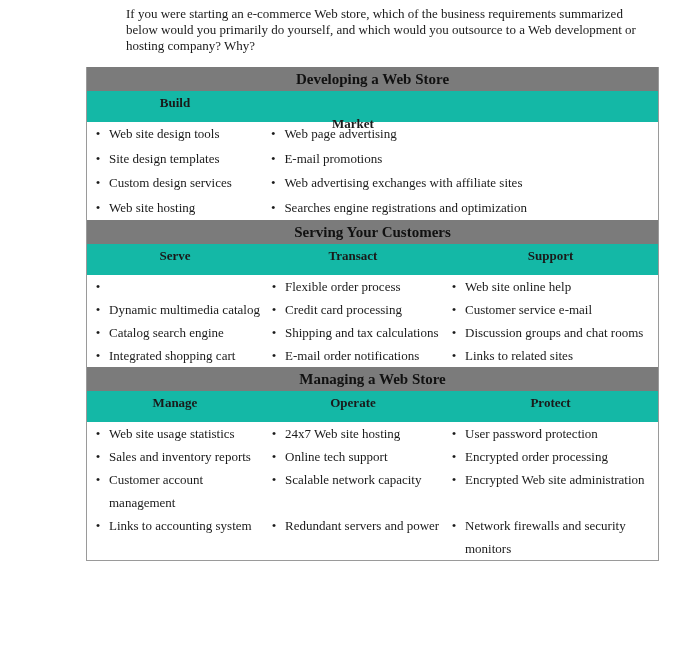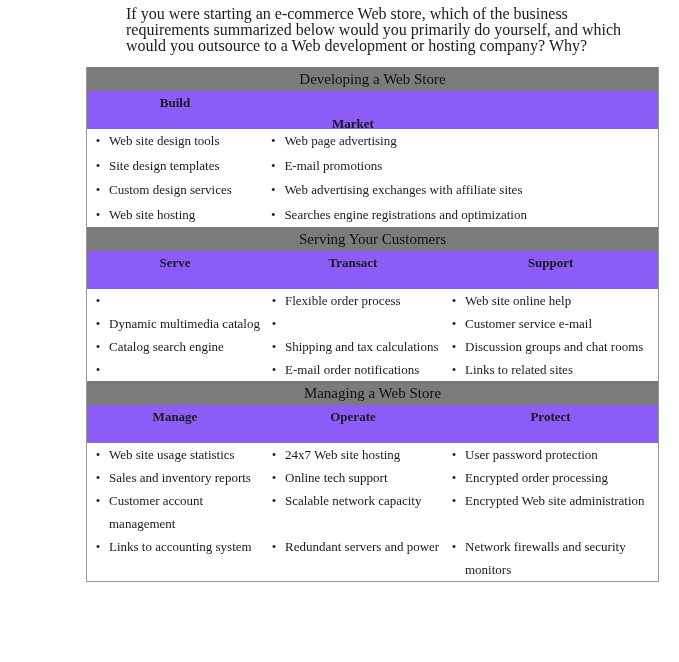--- a/index.html
+++ b/index.html
@@ -1,24 +1,24 @@
 <!DOCTYPE html>
 <html><head>
 <meta charset="utf-8">
 <style>
   html, body { margin: 0; padding: 0; background: #ffffff; }
   body { width: 679px; height: 662px; position: relative; overflow: hidden;
          font-family: "Liberation Serif", serif; color: #1a1a1a; }
   .question { position: absolute; left: 126px; top: 6px; width: 520px;
-              font-size: 16px; line-height: 16px; }
+              font-size: 13px; line-height: 16px; }
   .tbl { position: absolute; left: 86px; top: 67px; width: 573px;
          border: 1px solid #9a9a9a; border-top: none; box-sizing: border-box; }
   .sec-head { background: #7b7b7b; height: 24px; line-height: 24px; text-align: center;
-              font-weight: normal; font-size: 15px; color: #111; }
-  .sub-head { background: #8b5cf6; height: 38px; display: flex; font-weight: bold;
+              font-weight: bold; font-size: 15px; color: #111; }
+  .sub-head { background: #14b8a6; height: 31px; display: flex; font-weight: bold;
               font-size: 13px; line-height: 23px; }
   .sub-head > div { text-align: center; }
   .c1 { width: 176px; } .c2 { width: 180px; } .c3 { flex: 1; }
   .row { display: flex; font-size: 13px; line-height: 23px; }
   .cell { display: flex; box-sizing: border-box; }
   .bullet { width: 22px; text-align: center; flex-shrink: 0; }
   .txt { flex: 1; }
   .sec1 .c1 { width: 182px; } .sec1 .c2 { width: 400px; margin-top: 21px; }
   .sec1 .row { line-height: 24.5px; }
 </style>
@@ -101,20 +101,21 @@
             <span class="txt">Web site online help</span>
           </div>
         </div>
         <div class="row">
           <div class="cell" style="width: 176px;">
             <span class="bullet">•</span>
             <span class="txt">Dynamic multimedia catalog</span>
           </div>
           <div class="cell" style="width: 180px;">
             <span class="bullet">•</span>
+            <span class="txt">Credit card processing</span>
           </div>
           <div class="cell" style="flex: 1 1 0%;">
             <span class="bullet">•</span>
             <span class="txt">Customer service e-mail</span>
           </div>
         </div>
         <div class="row">
           <div class="cell" style="width: 176px;">
             <span class="bullet">•</span>
             <span class="txt">Catalog search engine</span>
@@ -124,20 +125,21 @@
             <span class="txt">Shipping and tax calculations</span>
           </div>
           <div class="cell" style="flex: 1 1 0%;">
             <span class="bullet">•</span>
             <span class="txt">Discussion groups and chat rooms</span>
           </div>
         </div>
         <div class="row">
           <div class="cell" style="width: 176px;">
             <span class="bullet">•</span>
+            <span class="txt">Integrated shopping cart</span>
           </div>
           <div class="cell" style="width: 180px;">
             <span class="bullet">•</span>
             <span class="txt">E-mail order notifications</span>
           </div>
           <div class="cell" style="flex: 1 1 0%;">
             <span class="bullet">•</span>
             <span class="txt">Links to related sites</span>
           </div>
         </div>

